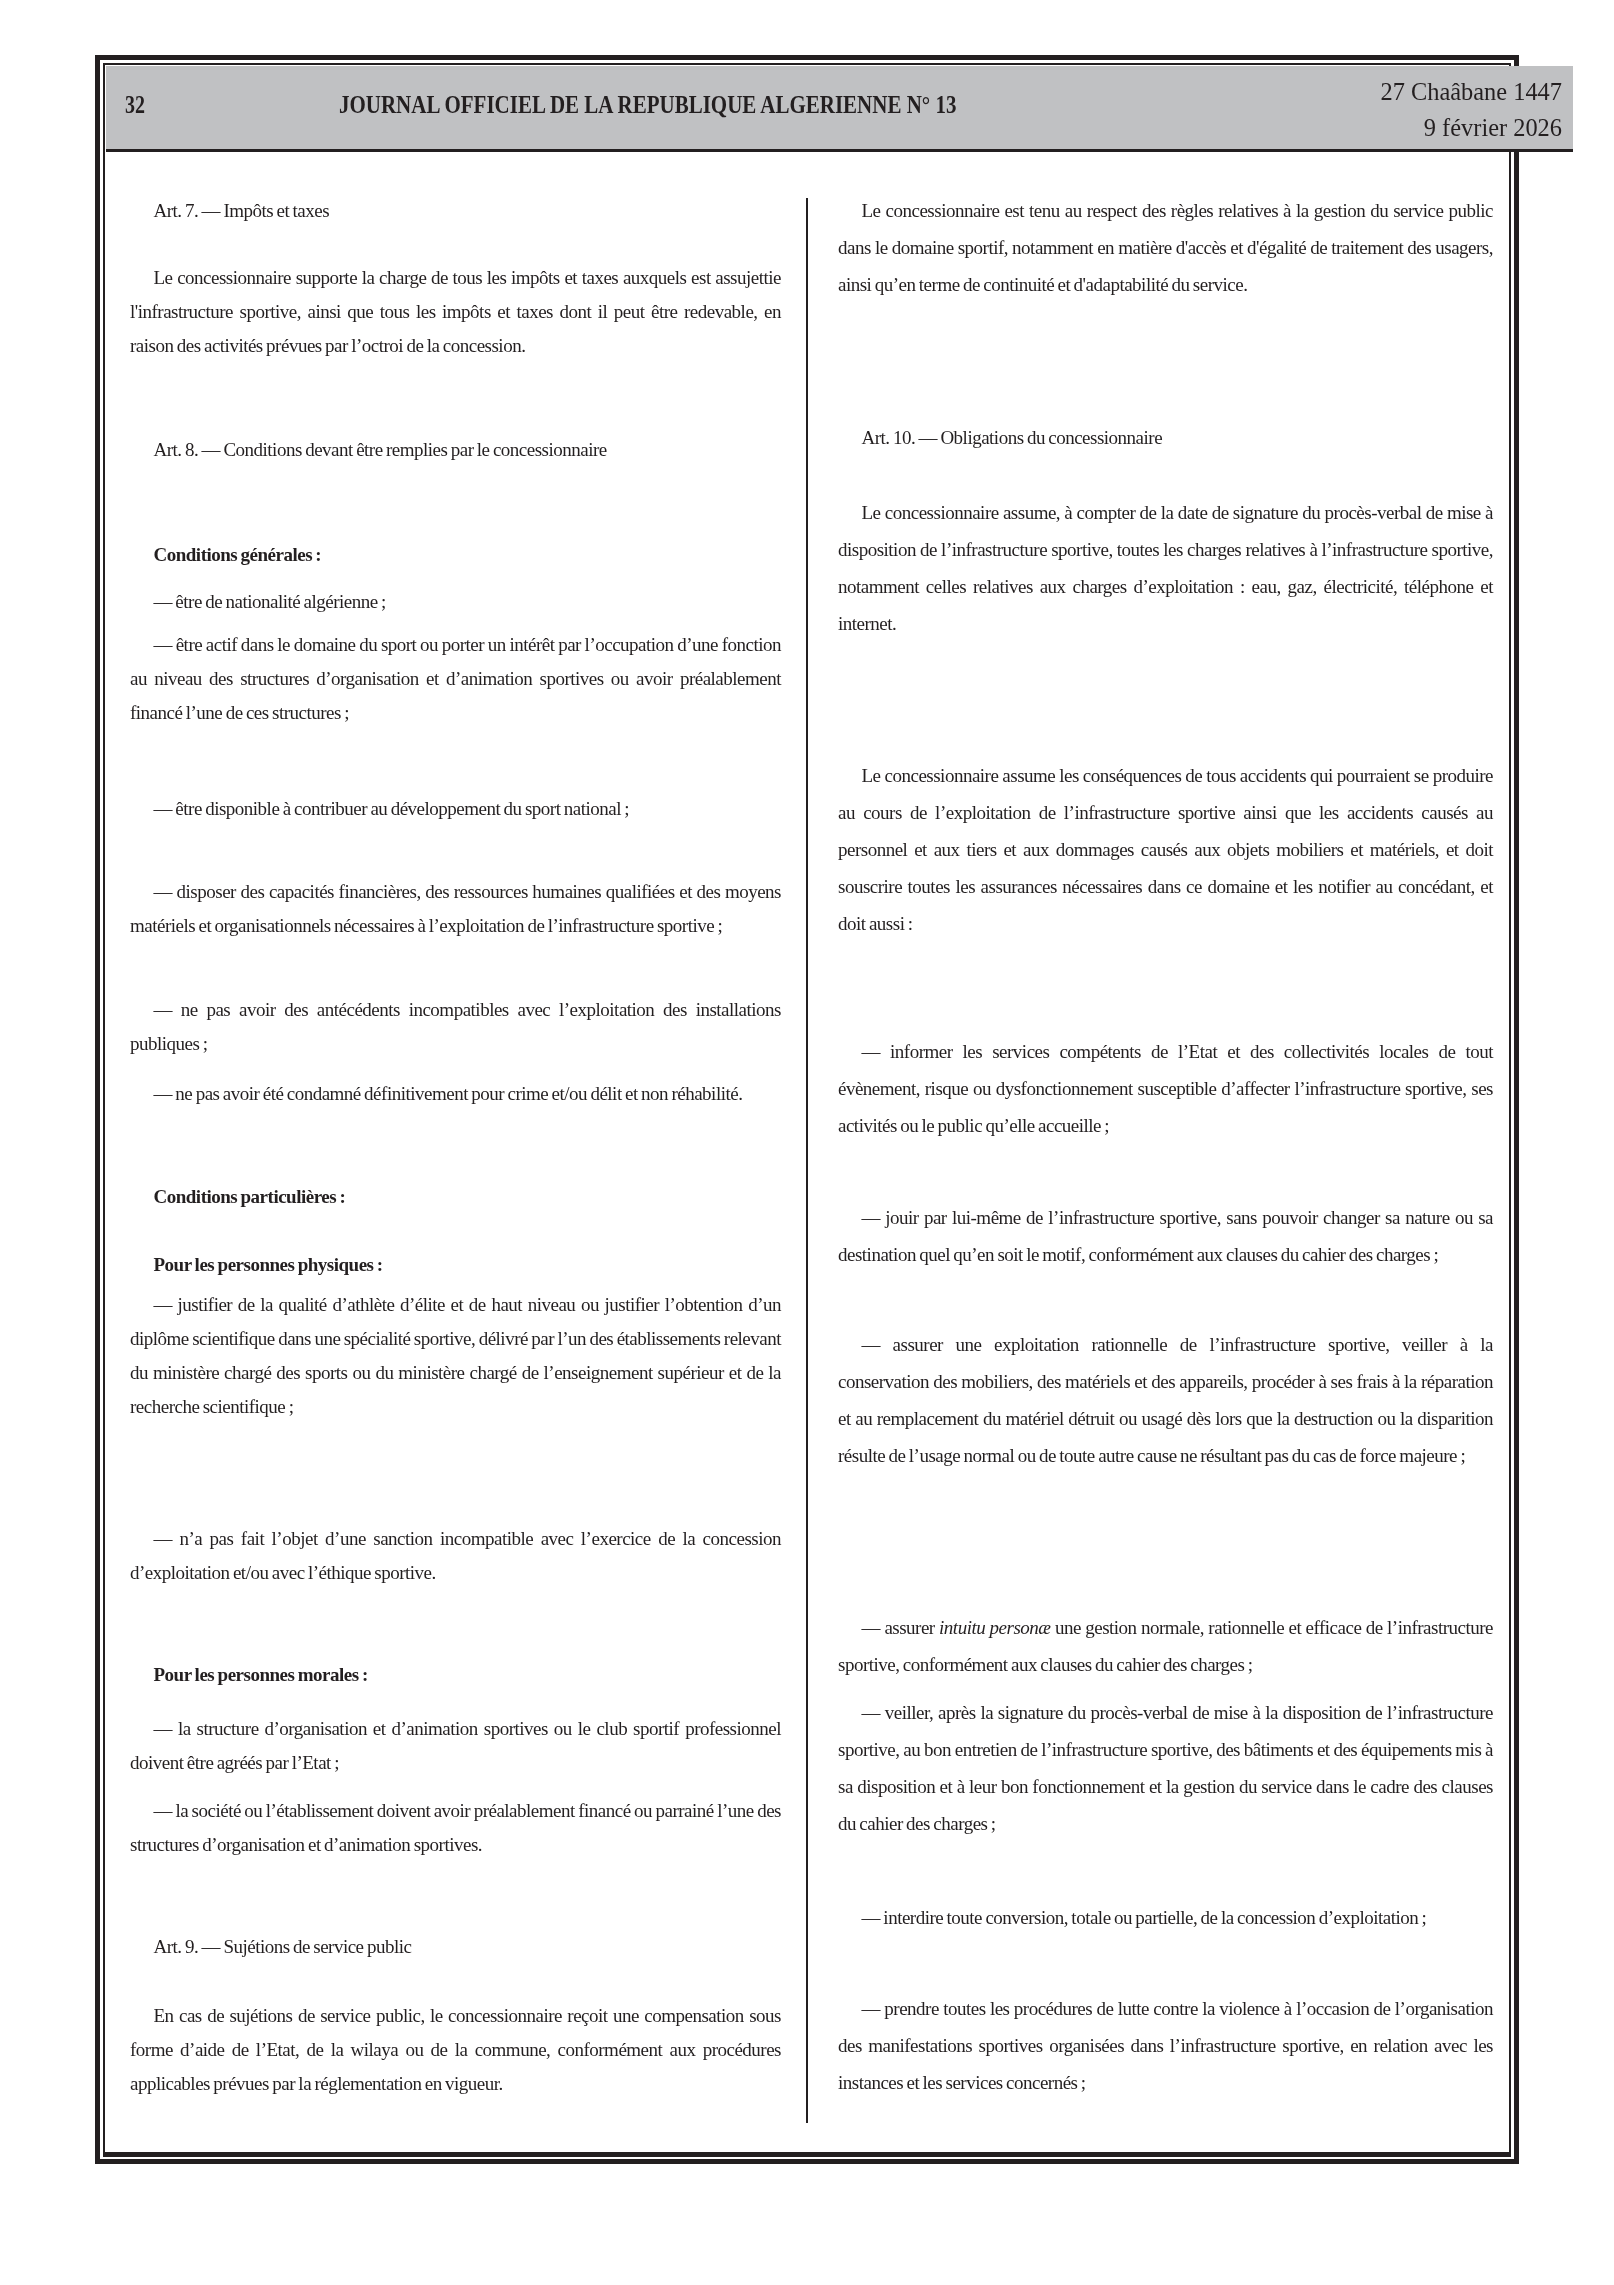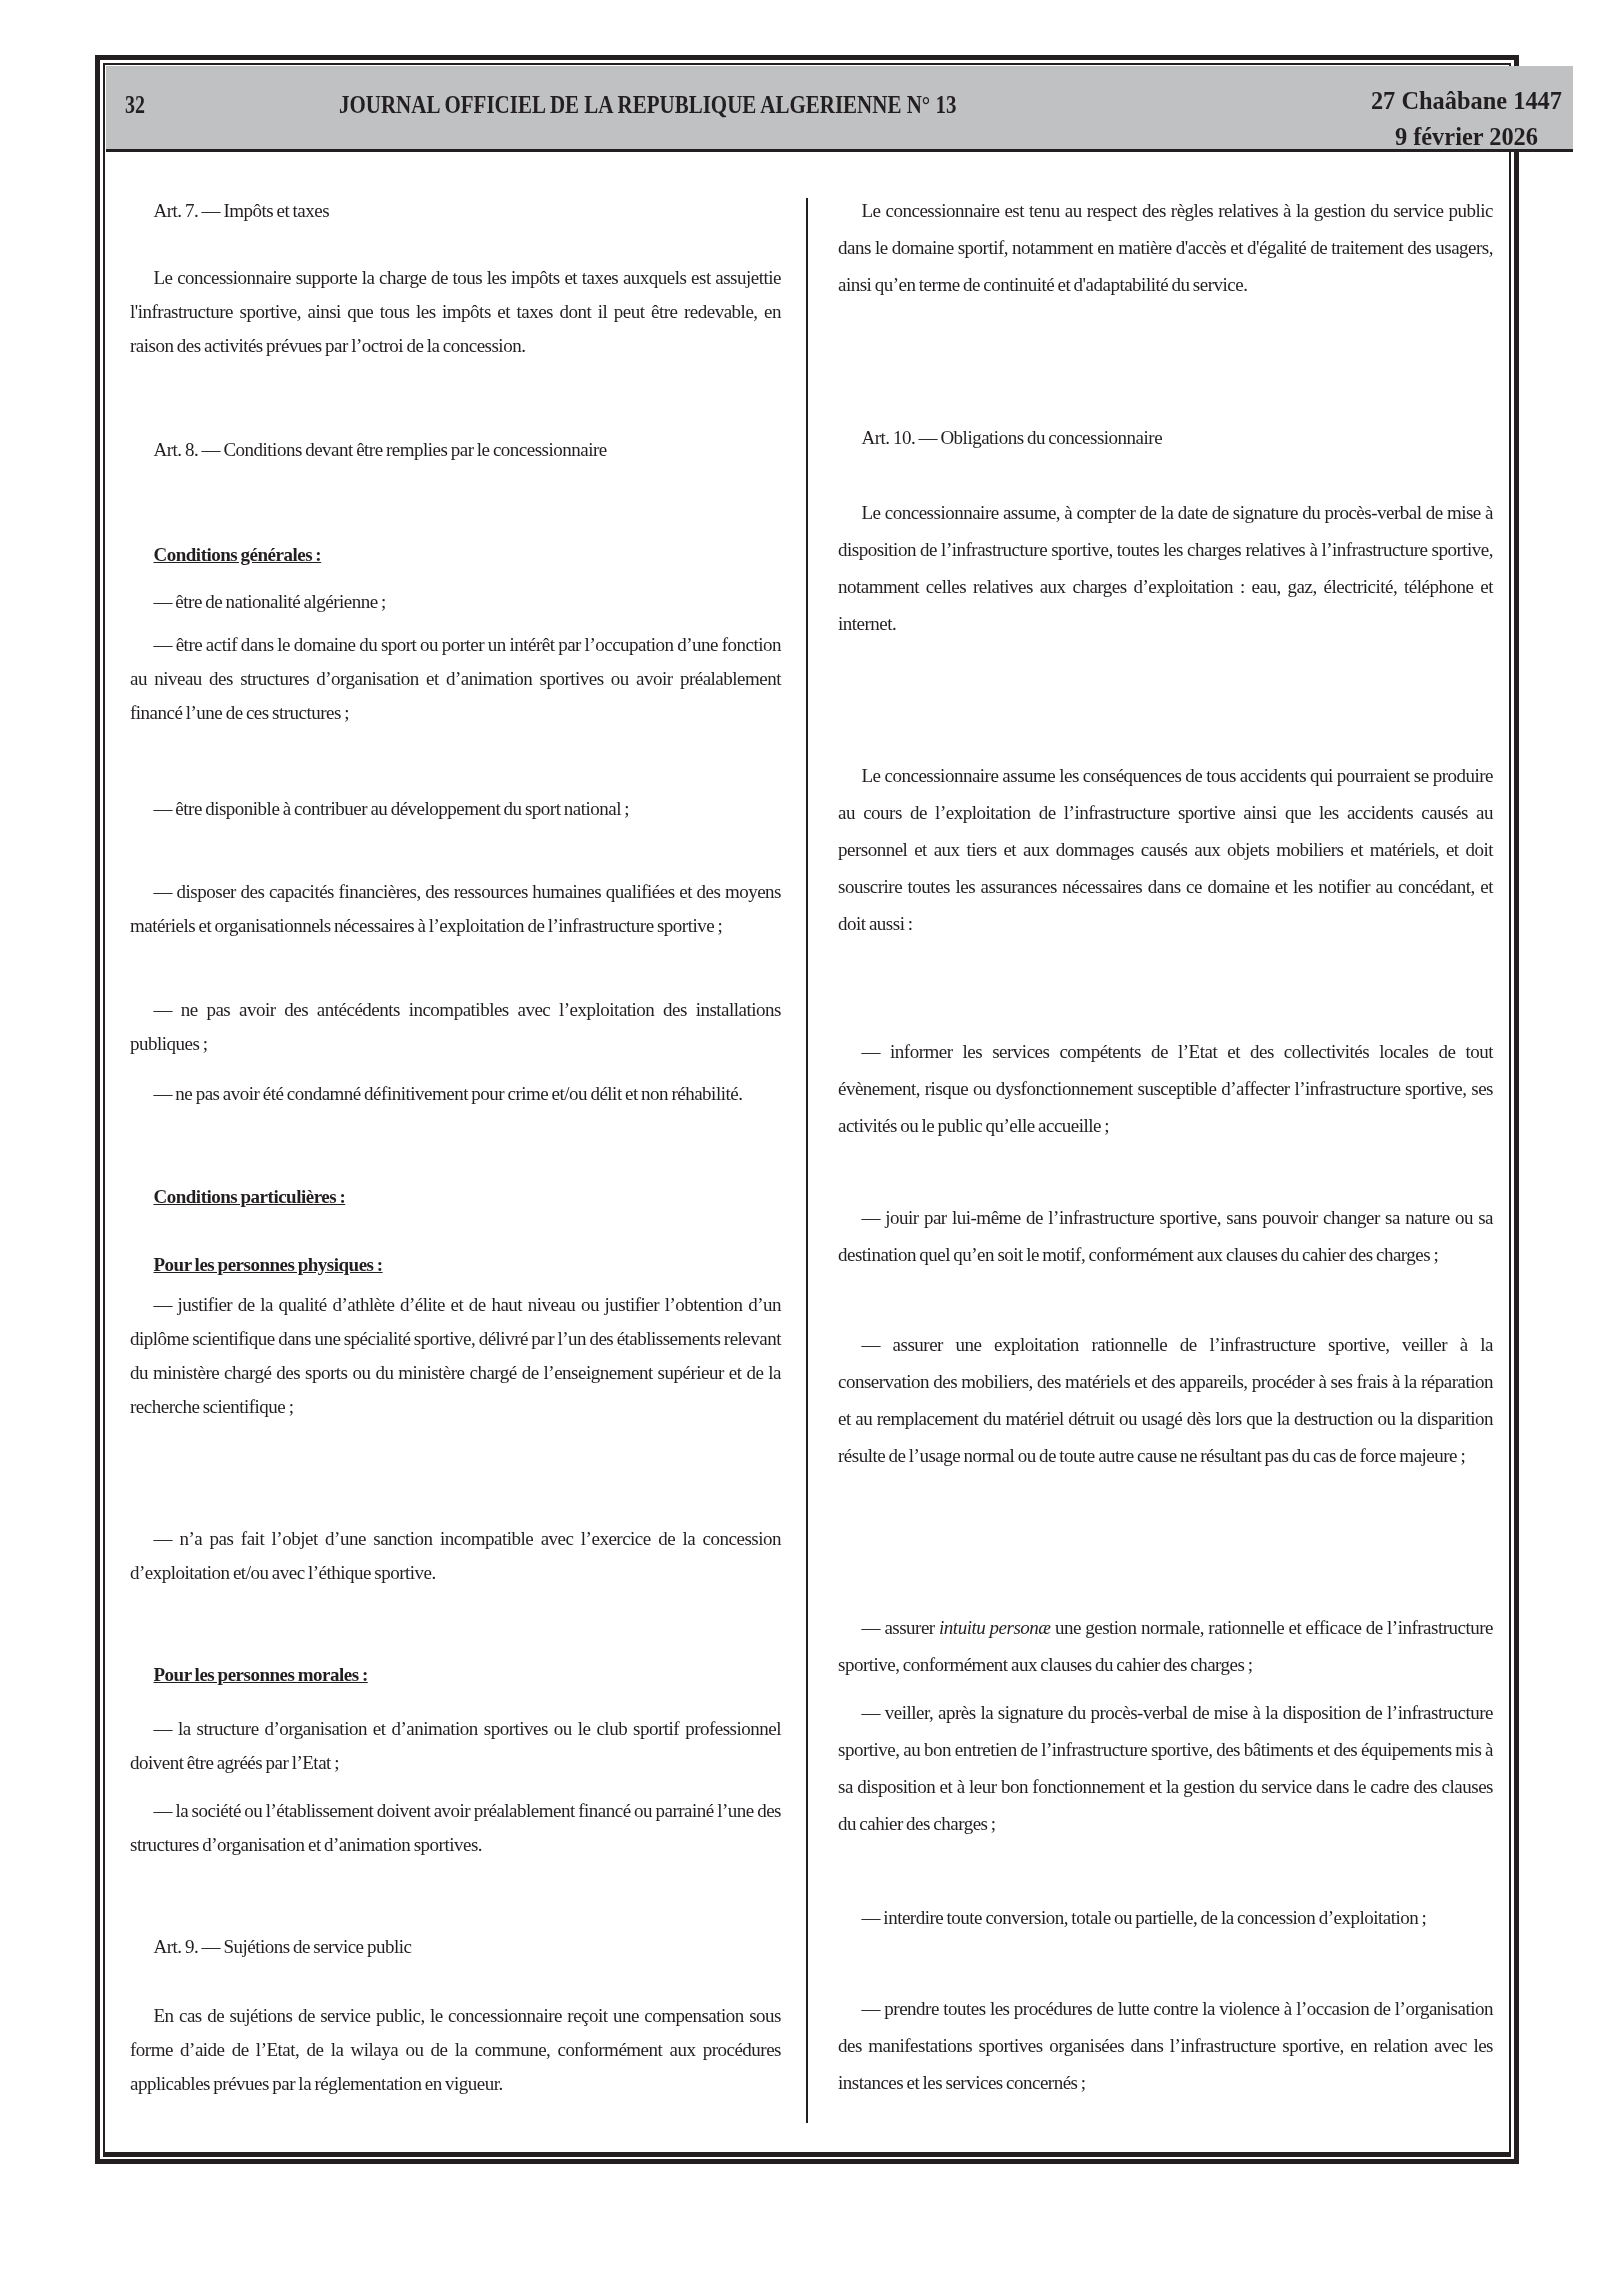--- a/index.html
+++ b/index.html
@@ -8,31 +8,31 @@
   .frame-outer { position: absolute; left: 95px; top: 55px; width: 1424px; height: 2109px;
                  border: 5.4px solid #231f20; box-sizing: border-box; }
   .frame-inner { position: absolute; left: 103px; top: 63px; width: 1408px; height: 2094px;
                  border: 2.7px solid #231f20; border-bottom-width: 5.4px; box-sizing: border-box; }
   .header { position: absolute; left: 106px; top: 66px; width: 1467px; height: 83px;
             background: #c0c1c3; border-bottom: 3.6px solid #231f20; box-sizing: content-box; }
   .hdr-page { position: absolute; left: 19px; top: 25px; font-size: 24.4px; font-weight: bold;
               transform: scaleX(0.82); transform-origin: left center; }
   .hdr-title { position: absolute; left: 233px; top: 25px; font-size: 24.4px; font-weight: bold;
                white-space: nowrap; transform: scaleX(0.86); transform-origin: left center; }
-  .hdr-date { position: absolute; right: 11px; top: 17px; text-align: center; font-size: 24.4px;
-              font-weight: bold; line-height: 36px; }
+  .hdr-date { position: absolute; right: 11px; top: 8px; text-align: right; font-size: 24.4px;
+              font-weight: normal; line-height: 36px; }
   .hdr-date span { display: block; white-space: nowrap; }
   .divider { position: absolute; left: 806px; top: 198px; width: 1.8px; height: 1925px; background: #231f20; }
 
   .blk { position: absolute; font-size: 19px; line-height: 34px; text-align: justify;
          text-align-last: left; letter-spacing: -0.5px; word-spacing: -0.9px; }
   .col-l { left: 130px; width: 651px; }
   .col-r { left: 838px; width: 655px; line-height: 37px; }
   .blk .ind { display: inline-block; width: 23.5px; }
-  .bold { font-weight: bold; text-decoration: underline; }
+  .bold { font-weight: bold; }
   .it { font-style: italic; margin-top: 35px; }
 </style>
 </head>
 <body>
 
 <div class="frame-outer"></div>
 <div class="frame-inner"></div>
 
 <div class="header">
   <div class="hdr-page">32</div>

